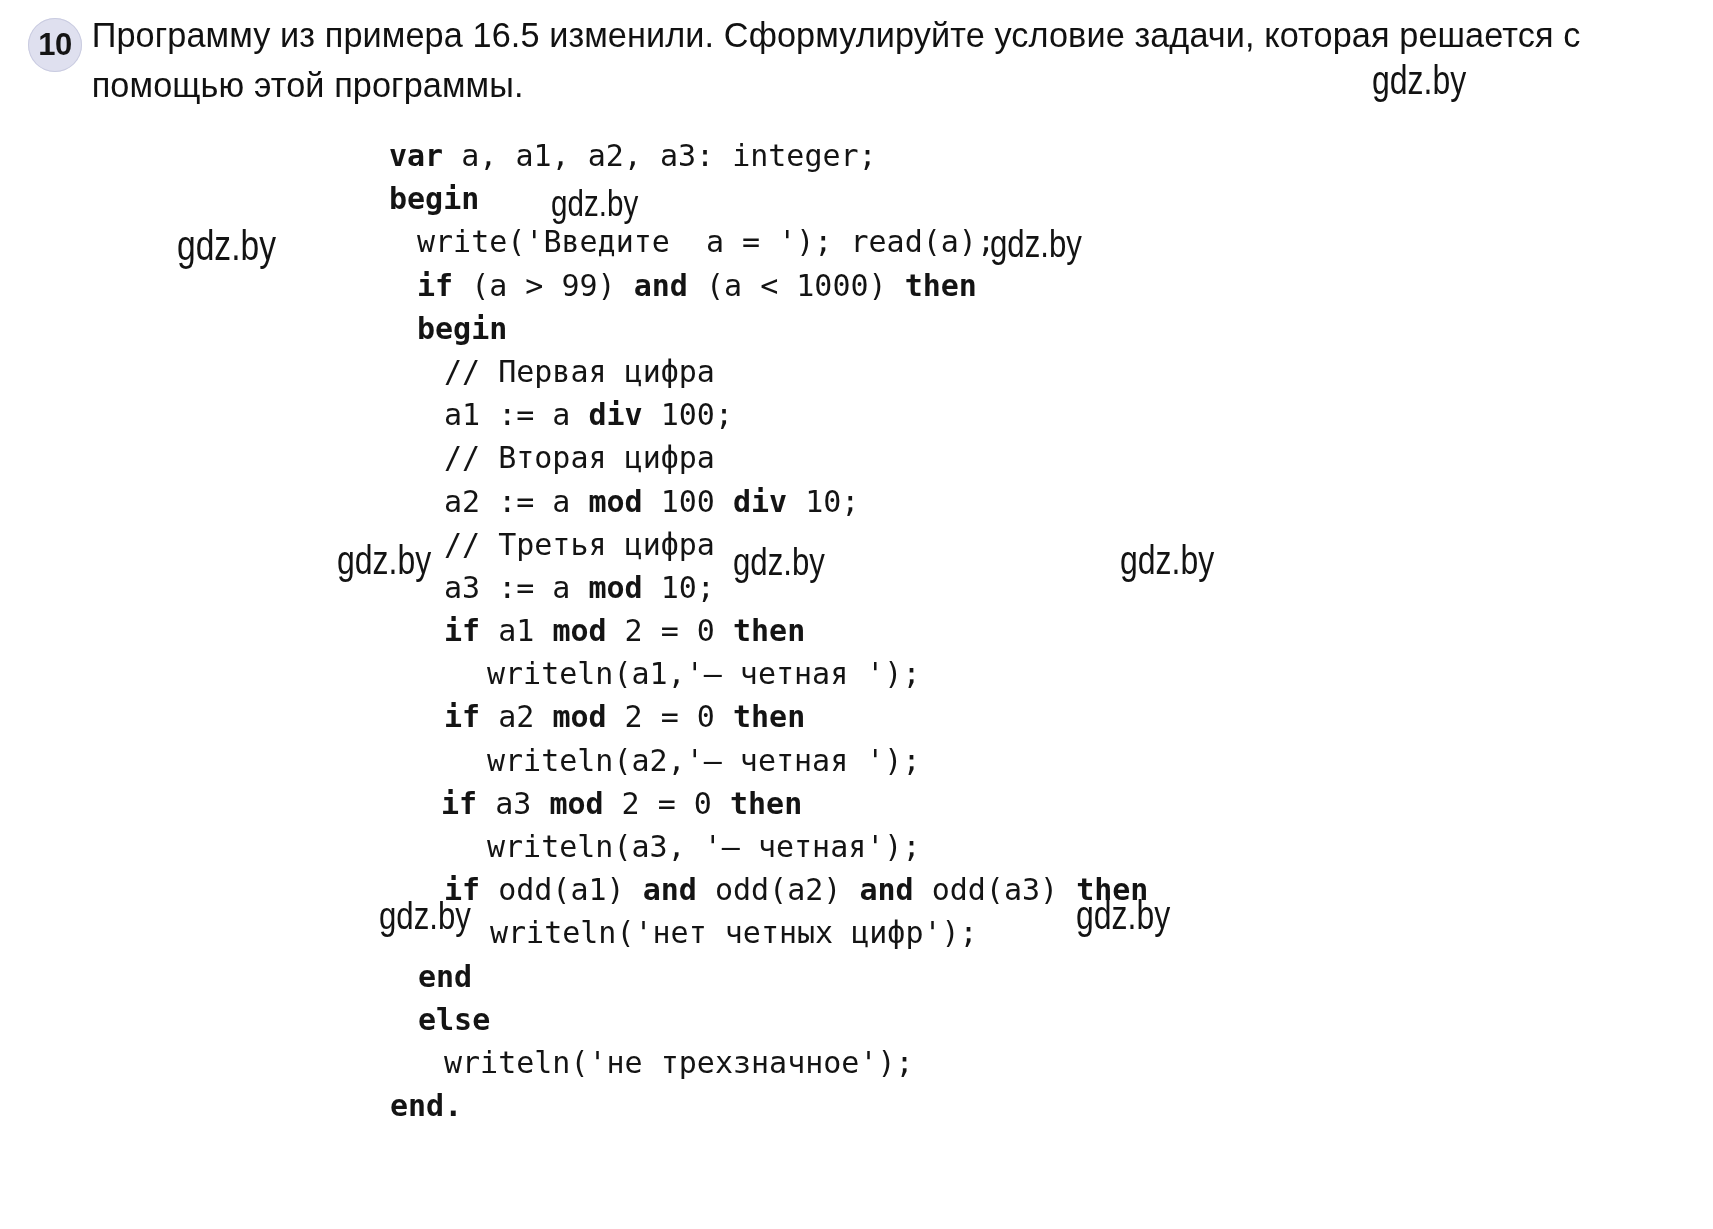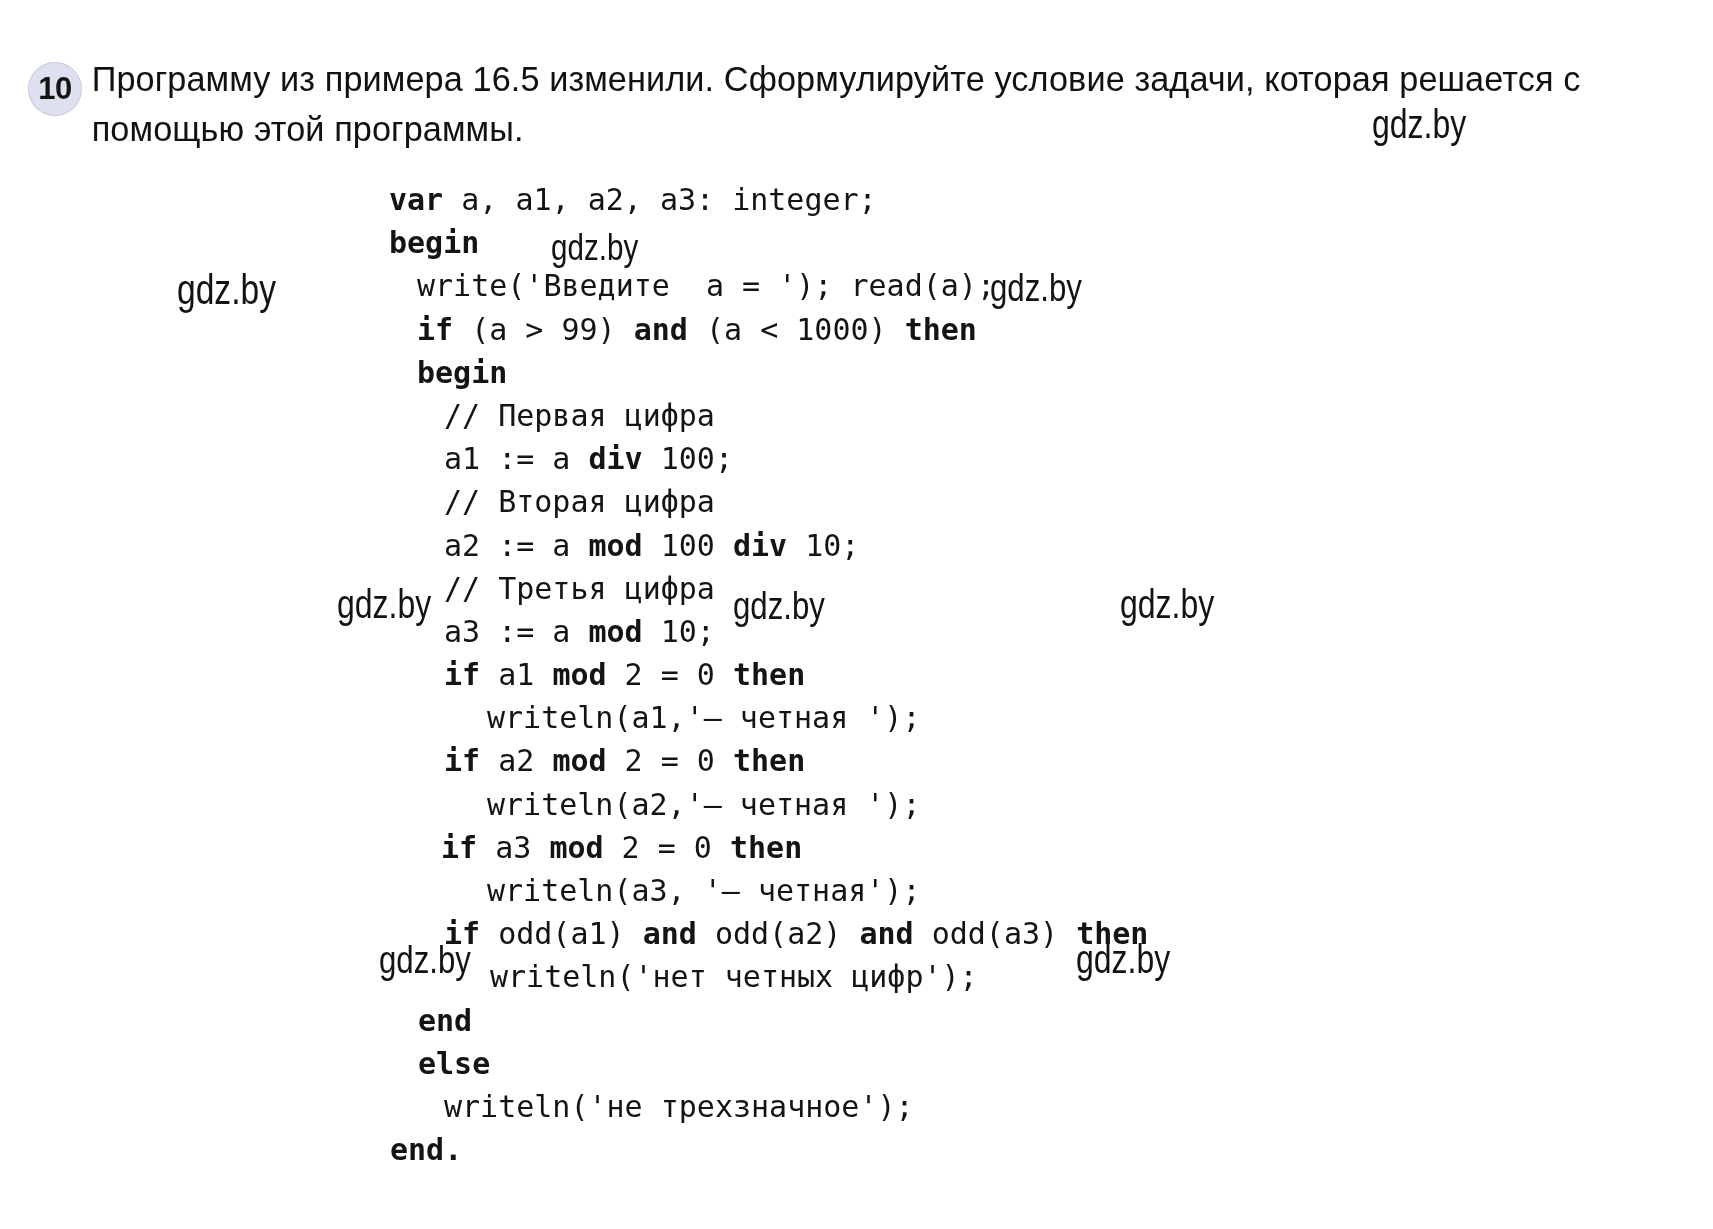--- a/index.html
+++ b/index.html
@@ -15,21 +15,20 @@
     overflow: hidden;
     font-family: "Liberation Sans", sans-serif;
     color: #1a1a1a;
     -webkit-font-smoothing: antialiased;
   }
 
   
   #page {
     position: absolute;
     inset: 0;
-    margin-top: 44px;
   }
 
   
   #task-header {
     position: absolute;
     left: 28px;
     top: 10px;
     width: 1660px;
   }
   #task-number-badge {

